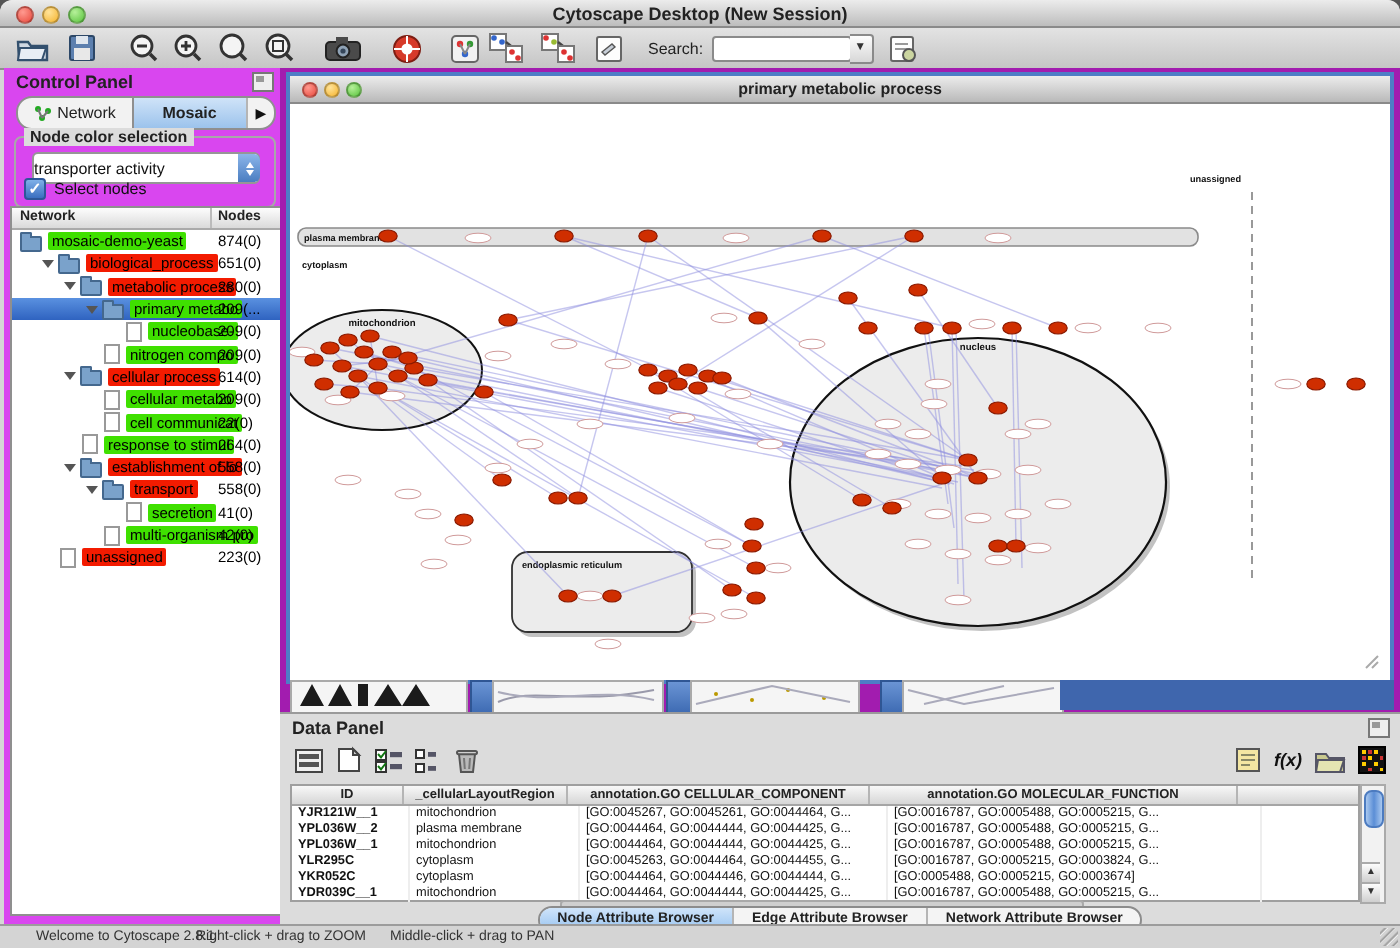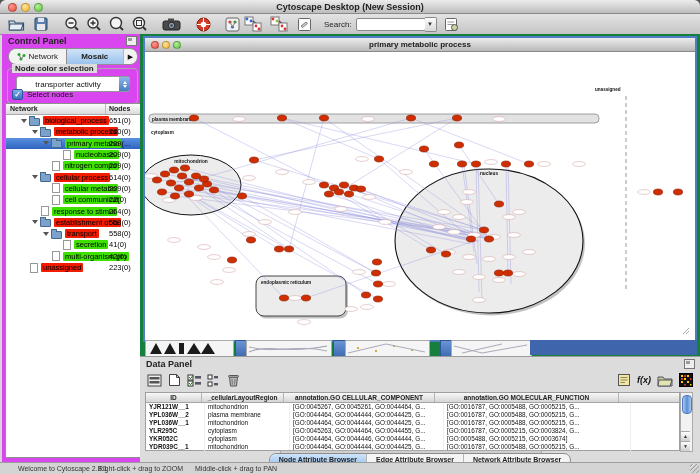--- a/index.html
+++ b/index.html
@@ -24,21 +24,21 @@
   .panel-title{position:absolute;left:6px;top:2px;font-size:9px;font-weight:bold;color:#222;}
   .float-ico{position:absolute;right:5px;top:2px;width:9px;height:8px;border:1px solid #777;background:#eee;}
   .float-ico:before{content:"";position:absolute;left:1px;top:1px;width:4px;height:3px;background:#999;}
   #cp-tabs{position:absolute;left:6px;top:14px;width:128px;height:15px;background:#f2f2f2;border:1px solid #8f8f8f;border-radius:8px;display:flex;align-items:stretch;overflow:hidden;}
   .cp-tab{flex:1;display:flex;align-items:center;justify-content:center;font-size:8px;color:#222;gap:3px;}
   .cp-tab.active{background:linear-gradient(#cfe3f8,#9cc3ec);border-left:1px solid #8f8f8f;font-weight:bold;}
   #cp-tab-arrow{width:13px;display:flex;align-items:center;justify-content:center;font-size:7px;color:#111;border-left:1px solid #b5b5b5;}
   #color-group{position:absolute;left:5px;top:34px;width:129px;height:34px;border:1px solid #a8a8a8;border-radius:4px;}
   #color-group-label{position:absolute;left:4px;top:-5px;background:#dcdcdc;padding:0 3px;font-size:8px;font-weight:bold;color:#222;}
   #color-select{position:absolute;left:8px;top:7px;width:112px;height:14px;background:#fff;border:1px solid #969696;border-radius:3px;font-size:8px;color:#111;display:flex;align-items:center;}
-  #color-select .val{flex:1;text-align:center;}
+  #color-select .val{flex:1;}
   #color-select .stepper{width:11px;height:14px;margin-right:-1px;border-radius:0 3px 3px 0;background:linear-gradient(#8cb6ea,#4a7dc0);display:flex;flex-direction:column;align-items:center;justify-content:center;gap:1px;}
   .arr-up{width:0;height:0;border-left:2.5px solid transparent;border-right:2.5px solid transparent;border-bottom:3px solid #fff;}
   .arr-dn{width:0;height:0;border-left:2.5px solid transparent;border-right:2.5px solid transparent;border-top:3px solid #fff;}
   #select-nodes-row{position:absolute;left:10px;top:55px;display:flex;align-items:center;gap:4px;}
   #select-nodes-box{width:9px;height:9px;border-radius:2px;background:linear-gradient(#7fb0e8,#3a6fc0);border:1px solid #2d5799;color:#fff;font-size:8px;line-height:9px;text-align:center;font-weight:bold;}
   #select-nodes-label{font-size:8px;color:#111;}
   #tree-box{position:absolute;left:3px;top:69px;width:134px;height:353px;background:#fff;border:1px solid #8f8f8f;overflow:hidden;}
   #tree-header{position:relative;height:10px;background:linear-gradient(#fdfdfd,#dadada);border-bottom:1px solid #aaa;font-size:7px;font-weight:bold;color:#222;}
   #tree-header .c1{position:absolute;left:4px;top:1px;}
   #tree-header .c2{position:absolute;left:103px;top:1px;}
@@ -48,21 +48,21 @@
   .tlabel{padding:0 2px;border-radius:1px;}
   .hl-green{background:#3fe000;}
   .hl-red{background:#f31b00;}
   .tcount{position:absolute;left:103px;font-size:7.5px;color:#000;}
   .disc{width:0;height:0;border-left:3.5px solid transparent;border-right:3.5px solid transparent;border-top:4.5px solid #555;margin-right:2px;flex:none;}
   .discph{width:9px;flex:none;}
   .fld{width:9px;height:6px;background:#7aa2cb;border:1px solid #44688e;border-radius:1px;position:relative;margin-right:3px;margin-top:2px;flex:none;}
   .fld:before{content:"";position:absolute;top:-3px;left:-1px;width:4px;height:2px;background:#7aa2cb;border:1px solid #44688e;border-bottom:none;border-radius:1px 1px 0 0;}
   .fil{width:6px;height:8px;background:#fff;border:1px solid #999;margin-right:3px;flex:none;}
   
-  #desktop{left:140px;top:34px;width:560px;height:322px;background:#15803d;overflow:hidden;}
+  #desktop{left:140px;top:34px;width:560px;height:322px;background:#a21caf;overflow:hidden;}
   #net-window{position:absolute;left:3px;top:2px;width:550px;height:302px;border:2px solid #4e7dc6;background:#fff;}
   #net-titlebar{position:relative;height:13px;background:linear-gradient(#ececec,#b9b9b9);border-bottom:1px solid #8a8a8a;}
   #net-canvas{position:absolute;left:0;top:14px;width:546px;height:284px;}
   
   .mini{position:absolute;top:306px;height:15px;}
   .mini-white{background:#f5f5f5;border:1px solid #aaa;}
   .mini-blue{background:linear-gradient(#6a94d4,#3f6cb4);border:1px solid #2f5694;}
   .mini-dark{background:#3f66ad;}
   
   #data-panel{left:140px;top:356px;width:560px;height:106px;background:#dcdcdc;border-top:1px solid #9a9a9a;}
@@ -242,20 +242,26 @@
       <span id="select-nodes-box">✓</span>
       <span id="select-nodes-label">Select nodes</span>
     </div>
     <div id="tree-box">
       <div id="tree-header">
         <span class="c1">Network</span>
         <span class="sep"></span>
         <span class="c2">Nodes</span>
       </div>
       <div id="tree-rows">
+          <div class="tree-row">
+            <span style="flex: 0 0 auto; width: 4px;"></span>
+            <span class="fld"></span>
+            <span class="tlabel hl-green">mosaic-demo-yeast</span>
+            <span class="tcount">874(0)</span>
+          </div>
           <div class="tree-row">
             <span style="flex: 0 0 auto; width: 15px;"></span>
             <span class="disc"></span>
             <span class="fld"></span>
             <span class="tlabel hl-red">biological_process</span>
             <span class="tcount">651(0)</span>
           </div>
           <div class="tree-row">
             <span style="flex: 0 0 auto; width: 26px;"></span>
             <span class="disc"></span>

